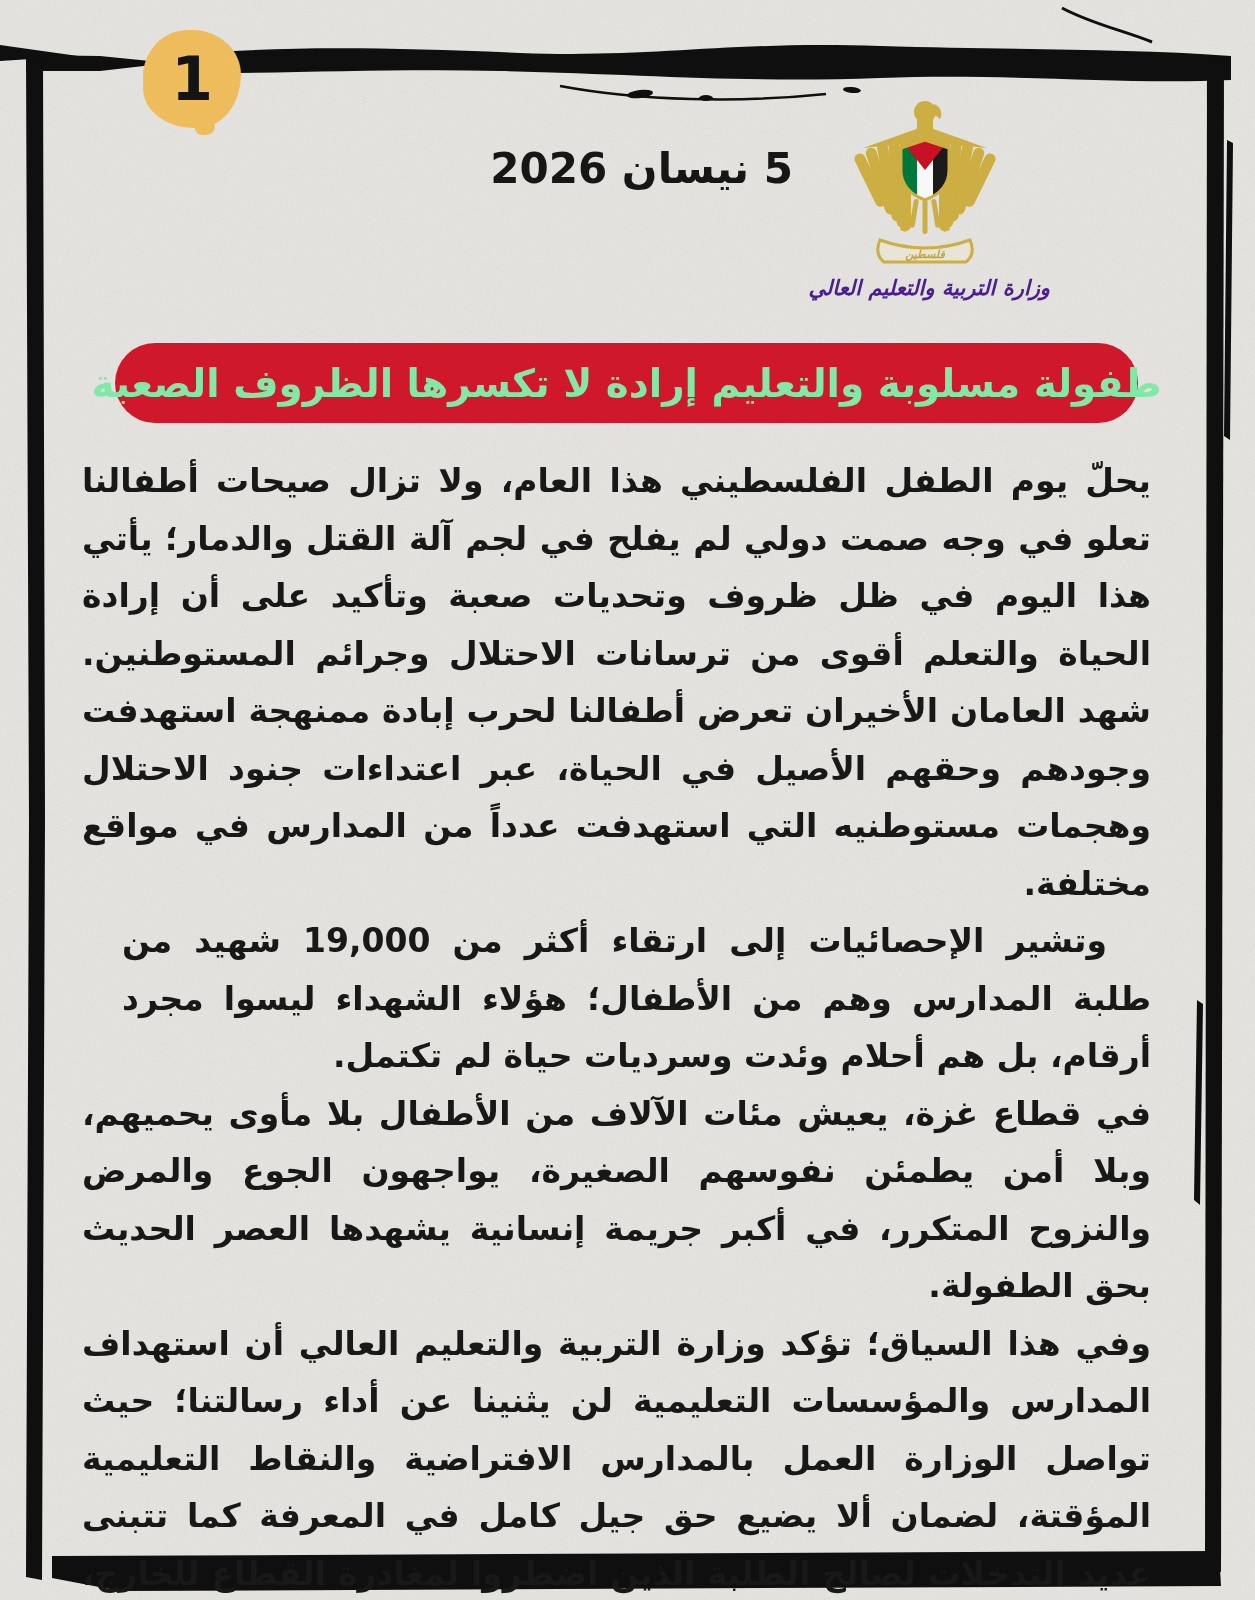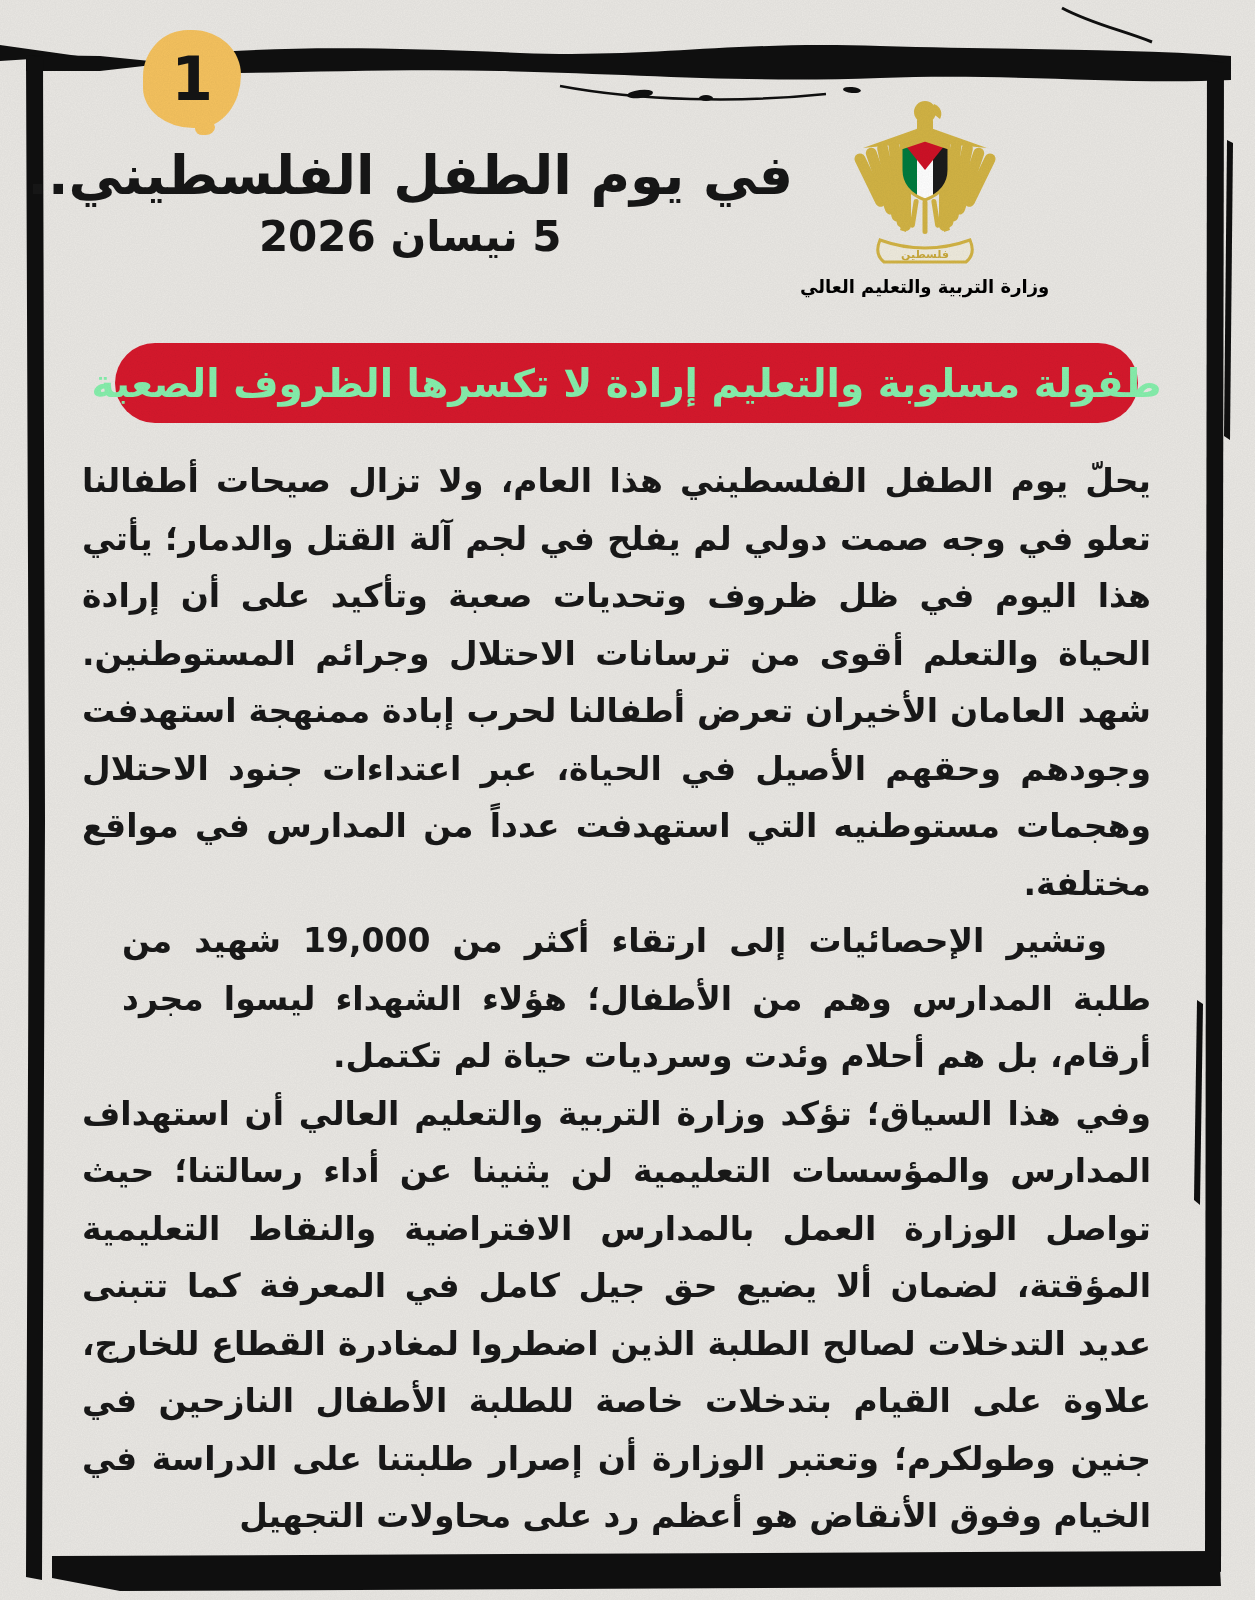--- a/index.html
+++ b/index.html
@@ -17,24 +17,24 @@
     background:#F5C25E;
     border-radius:48% 52% 46% 54% / 50% 48% 57% 43%;
     display:flex; align-items:center; justify-content:center;
   }
   .badge::after{
     content:""; position:absolute; bottom:-7px; left:52px; width:20px; height:16px;
     background:#F5C25E; border-radius:40% 60% 55% 45%;
   }
   .badge span{font-size:60px; font-weight:bold; color:#141414; line-height:1;}
 
-  .logo{position:absolute; left:800px; top:96px; width:250px; z-index:4; text-align:left;}
+  .logo{position:absolute; left:800px; top:96px; width:250px; z-index:4; text-align:right;font-style:italic;}
   .logo svg{display:block; margin:0 auto;}
   .ministry{
-    margin-top:4px; font-size:18px; font-weight:bold; color:#000000; letter-spacing:0;
+    margin-top:4px; font-size:21px; font-weight:bold; color:#4c1d95; letter-spacing:0;
     white-space:nowrap;
   }
 
   .titleblock{position:absolute; top:142px; right:462px; z-index:4; text-align:center; direction:rtl;}
   .title{font-size:54px; font-weight:bold; color:#161616; line-height:1.25; white-space:nowrap;}
   .date{margin-top:2px; font-size:42px; font-weight:bold; color:#161616;}
 
   .banner{
     position:absolute; left:115px; top:343px; width:1023px; height:80px; z-index:4;
     background:#D6182C; border-radius:40px;
@@ -130,31 +130,31 @@
       </g>
       <path d="M75 44 L99 52 L99 74 Q99 95 75 104 Q51 95 51 74 L51 52 Z" fill="none" stroke="#D2B344" stroke-width="3"></path>
 
       <path d="M30 144 Q24 158 34 166 L116 166 Q126 158 120 144 Q98 152 75 152 Q52 152 30 144 Z" fill="#EFEBDD" stroke="#D2B344" stroke-width="3"></path>
       <text x="75" y="162" text-anchor="middle" font-size="11" font-weight="bold" fill="#C9A93B">فلسطين</text>
     </svg>
     <div class="ministry">وزارة التربية والتعليم العالي</div>
   </div>
 
   <div class="titleblock">
-    <div class="title">في يوم الطفل الفلسطيني..</div>
     <div class="date">5 نيسان 2026</div>
   </div>
 
   <div class="banner">
     <span>طفولة مسلوبة والتعليم إرادة لا تكسرها الظروف الصعبة</span>
   </div>
 
   <div class="bodytext">
     <p>يحلّ يوم الطفل الفلسطيني هذا العام، ولا تزال صيحات أطفالنا تعلو في وجه صمت دولي لم يفلح في لجم آلة القتل والدمار؛ يأتي هذا اليوم في ظل ظروف وتحديات صعبة وتأكيد على أن إرادة الحياة والتعلم أقوى من ترسانات الاحتلال وجرائم المستوطنين. شهد العامان الأخيران تعرض أطفالنا لحرب إبادة ممنهجة استهدفت وجودهم وحقهم الأصيل في الحياة، عبر اعتداءات جنود الاحتلال وهجمات مستوطنيه التي استهدفت عدداً من المدارس في مواقع مختلفة.</p>
     <p class="indent">وتشير الإحصائيات إلى ارتقاء أكثر من 19,000 شهيد من طلبة المدارس وهم من الأطفال؛ هؤلاء الشهداء ليسوا مجرد أرقام، بل هم أحلام وئدت وسرديات حياة لم تكتمل.</p>
+    <p>في قطاع غزة، يعيش مئات الآلاف من الأطفال بلا مأوى يحميهم، وبلا أمن يطمئن نفوسهم الصغيرة، يواجهون الجوع والمرض والنزوح المتكرر، في أكبر جريمة إنسانية يشهدها العصر الحديث بحق الطفولة.</p>
     <p>وفي هذا السياق؛ تؤكد وزارة التربية والتعليم العالي أن استهداف المدارس والمؤسسات التعليمية لن يثنينا عن أداء رسالتنا؛ حيث تواصل الوزارة العمل بالمدارس الافتراضية والنقاط التعليمية المؤقتة، لضمان ألا يضيع حق جيل كامل في المعرفة كما تتبنى عديد التدخلات لصالح الطلبة الذين اضطروا لمغادرة القطاع للخارج، علاوة على القيام بتدخلات خاصة للطلبة الأطفال النازحين في جنين وطولكرم؛ وتعتبر الوزارة أن إصرار طلبتنا على الدراسة في الخيام وفوق الأنقاض هو أعظم رد على محاولات التجهيل</p>
   </div>
 
   <svg class="grain" width="1255" height="1600">
     <filter id="paperGrain">
       <feTurbulence type="fractalNoise" baseFrequency="0.85" numOctaves="2" stitchTiles="stitch"></feTurbulence>
       <feColorMatrix type="matrix" values="0 0 0 0 0.45  0 0 0 0 0.45  0 0 0 0 0.45  0 0 0 0.9 0"></feColorMatrix>
     </filter>
     <rect width="1255" height="1600" filter="url(#paperGrain)"></rect>
   </svg>

